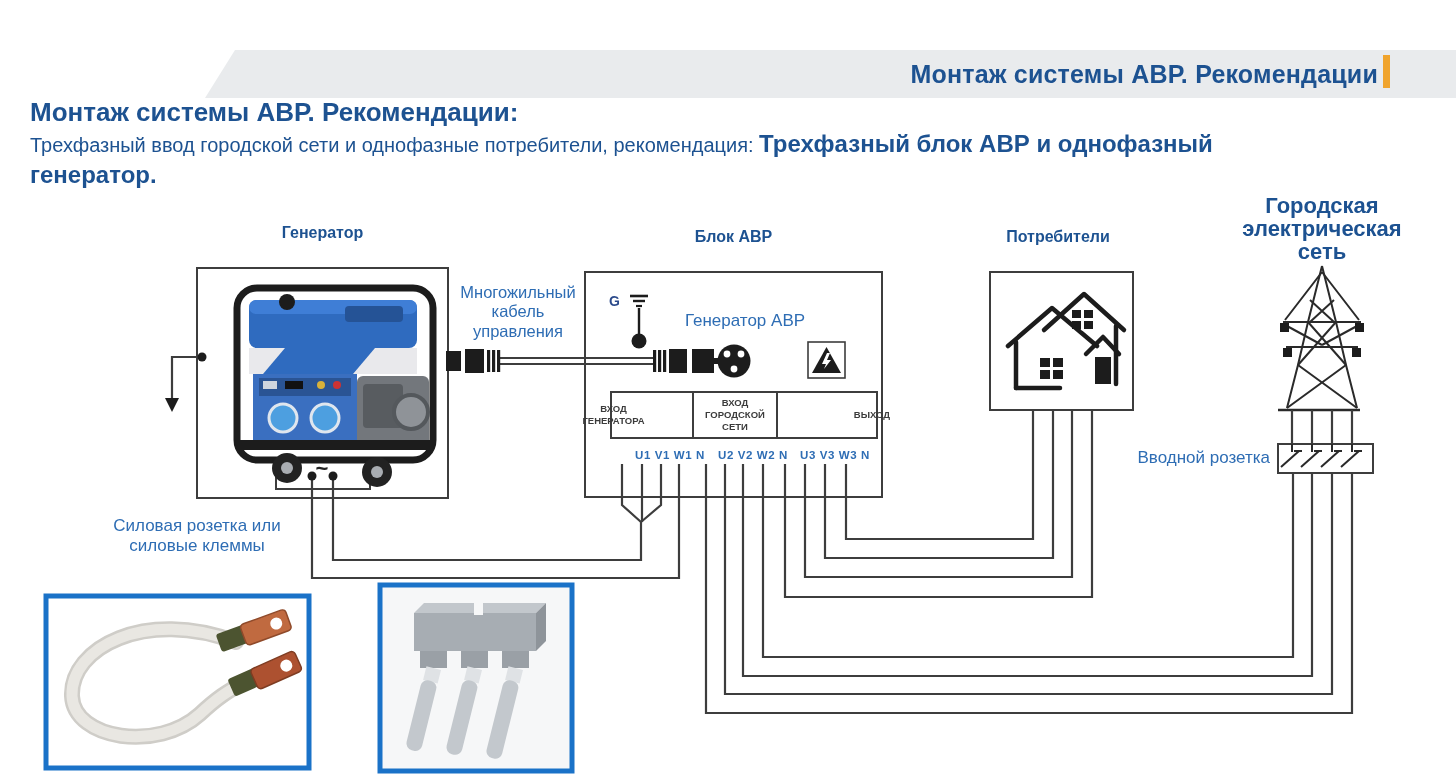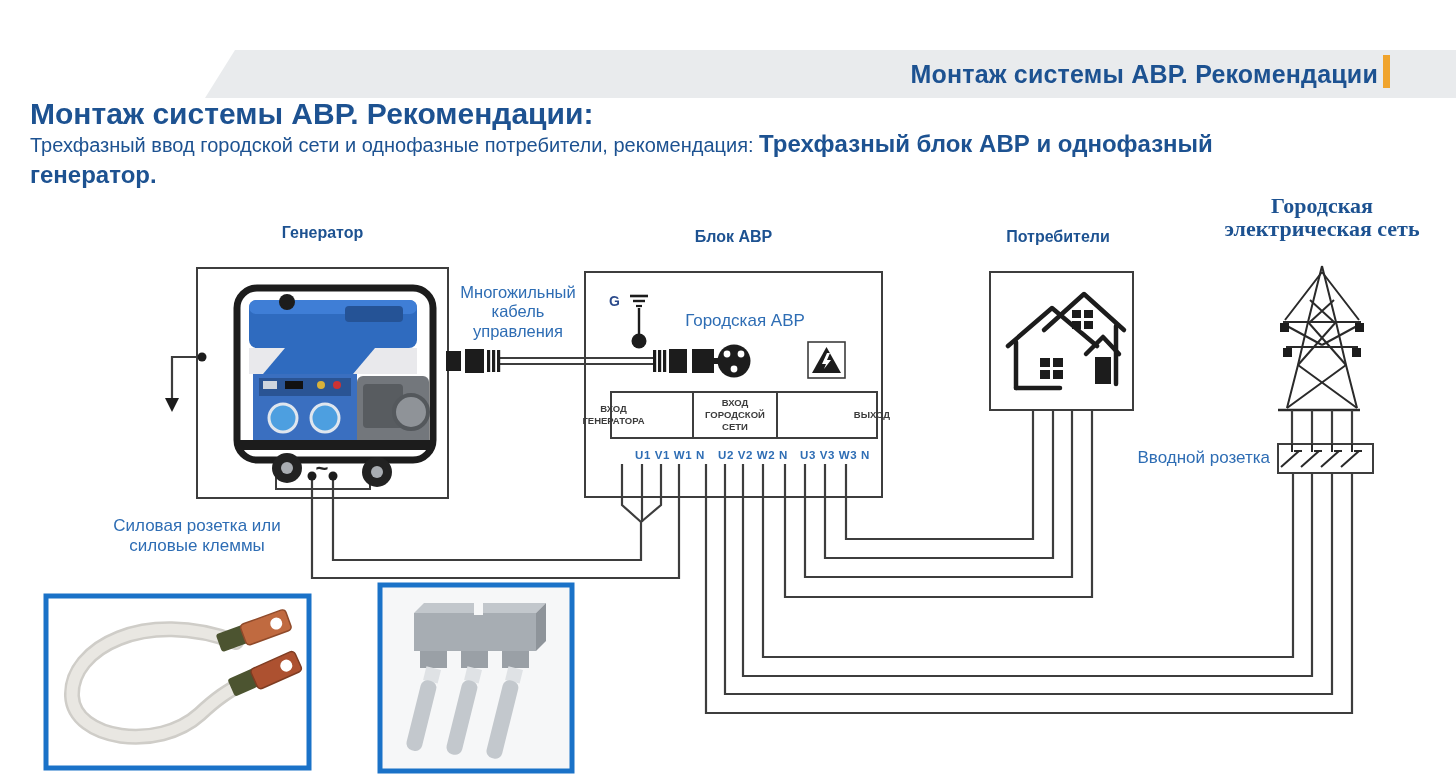--- a/index.html
+++ b/index.html
@@ -13,21 +13,21 @@
   *{margin:0;padding:0;box-sizing:border-box;}
   html,body{width:1456px;height:776px;background:#fff;overflow:hidden;
     font-family:"Liberation Sans","DejaVu Sans",sans-serif;}
   .stage{position:absolute;left:0;top:0;width:1456px;height:776px;}
   .abs{position:absolute;}
   .band{left:205px;top:50px;width:1251px;height:48px;background:var(--band-gray);
     clip-path:polygon(30px 0,100% 0,100% 100%,0 100%);
     display:flex;align-items:center;justify-content:flex-end;padding-right:78px;}
   .band-title{color:var(--title-blue);font-weight:bold;font-size:25px;letter-spacing:.2px;}
   .orange-bar{left:1383px;top:55px;width:7px;height:33px;background:var(--orange);}
-  .page-title{left:30px;top:97px;color:var(--title-blue);font-weight:bold;font-size:30px;}
+  .page-title{left:30px;top:97px;color:var(--title-blue);font-weight:bold;font-size:26px;}
   .lead{left:30px;top:128px;width:1350px;color:var(--title-blue);font-size:20px;line-height:1.3;}
   .lead b{font-size:24px;}
   .sec-title{position:absolute;color:var(--title-blue);font-weight:bold;font-size:16px;text-align:center;}
   .lbl{position:absolute;color:var(--label-blue);font-size:17px;text-align:center;line-height:1.18;}
   .cell-lbl{position:absolute;top:392px;height:46px;display:flex;align-items:center;justify-content:center;
     text-align:center;font-size:9.5px;font-weight:bold;color:#3b3b3b;line-height:1.25;}
   .pins{position:absolute;top:449px;font-size:11.5px;font-weight:bold;color:var(--label-blue);
     text-align:center;letter-spacing:.6px;white-space:nowrap;margin-left:19px;}
   .g-lbl{left:609px;top:293px;font-size:14px;font-weight:bold;color:#2b4a8b;}
   .tilde{left:299px;top:456px;width:46px;text-align:center;font-size:22px;color:#222;font-weight:bold;}
@@ -264,27 +264,27 @@
   </div>
   <div class="abs orange-bar"></div>
 
   <h1 class="abs page-title">Монтаж системы АВР. Рекомендации:</h1>
 
   <p class="abs lead"><span>Трехфазный ввод городской сети и однофазные потребители, рекомендация: </span><b>Трехфазный блок АВР и однофазный</b><br><b>генератор.</b></p>
 
   <div class="sec-title" style="left:197px;top:224px;width:251px;">Генератор</div>
   <div class="sec-title" style="left:585px;top:228px;width:297px;">Блок АВР</div>
   <div class="sec-title" style="left:958px;top:228px;width:200px;">Потребители</div>
-  <div class="sec-title" style="left:1222px;top:194px;width:200px;font-size:22px;line-height:1.05;font-family:Liberation Serif, serif;">Городская электрическая сеть</div>
+  <div class="sec-title" style="left:1222px;top:194px;width:200px;font-size:22px;line-height:1.05;">Городская электрическая сеть</div>
 
   <div class="lbl" style="left:448px;top:283px;width:140px;font-size:16.5px;">Многожильный кабель управления</div>
 
   <div class="abs g-lbl">G</div>
 
-  <div class="lbl" style="left:665px;top:311px;width:160px;">Городская АВР</div>
+  <div class="lbl" style="left:665px;top:311px;width:160px;">Генератор АВР</div>
 
   <div class="lbl" style="left:108px;top:516px;width:178px;">Силовая розетка или силовые клеммы</div>
 
   <div class="lbl" style="left:1118px;top:448px;width:152px;text-align:right;">Вводной розетка</div>
 
   <div class="abs tilde">~</div>
 
   <div class="cell-lbl" style="left:583px;width:61px;">ВХОД ГЕНЕРАТОРА</div>
   <div class="cell-lbl" style="left:695px;width:80px;">ВХОД ГОРОДСКОЙ СЕТИ</div>
   <div class="cell-lbl" style="left:812px;width:120px;">ВЫХОД</div>

